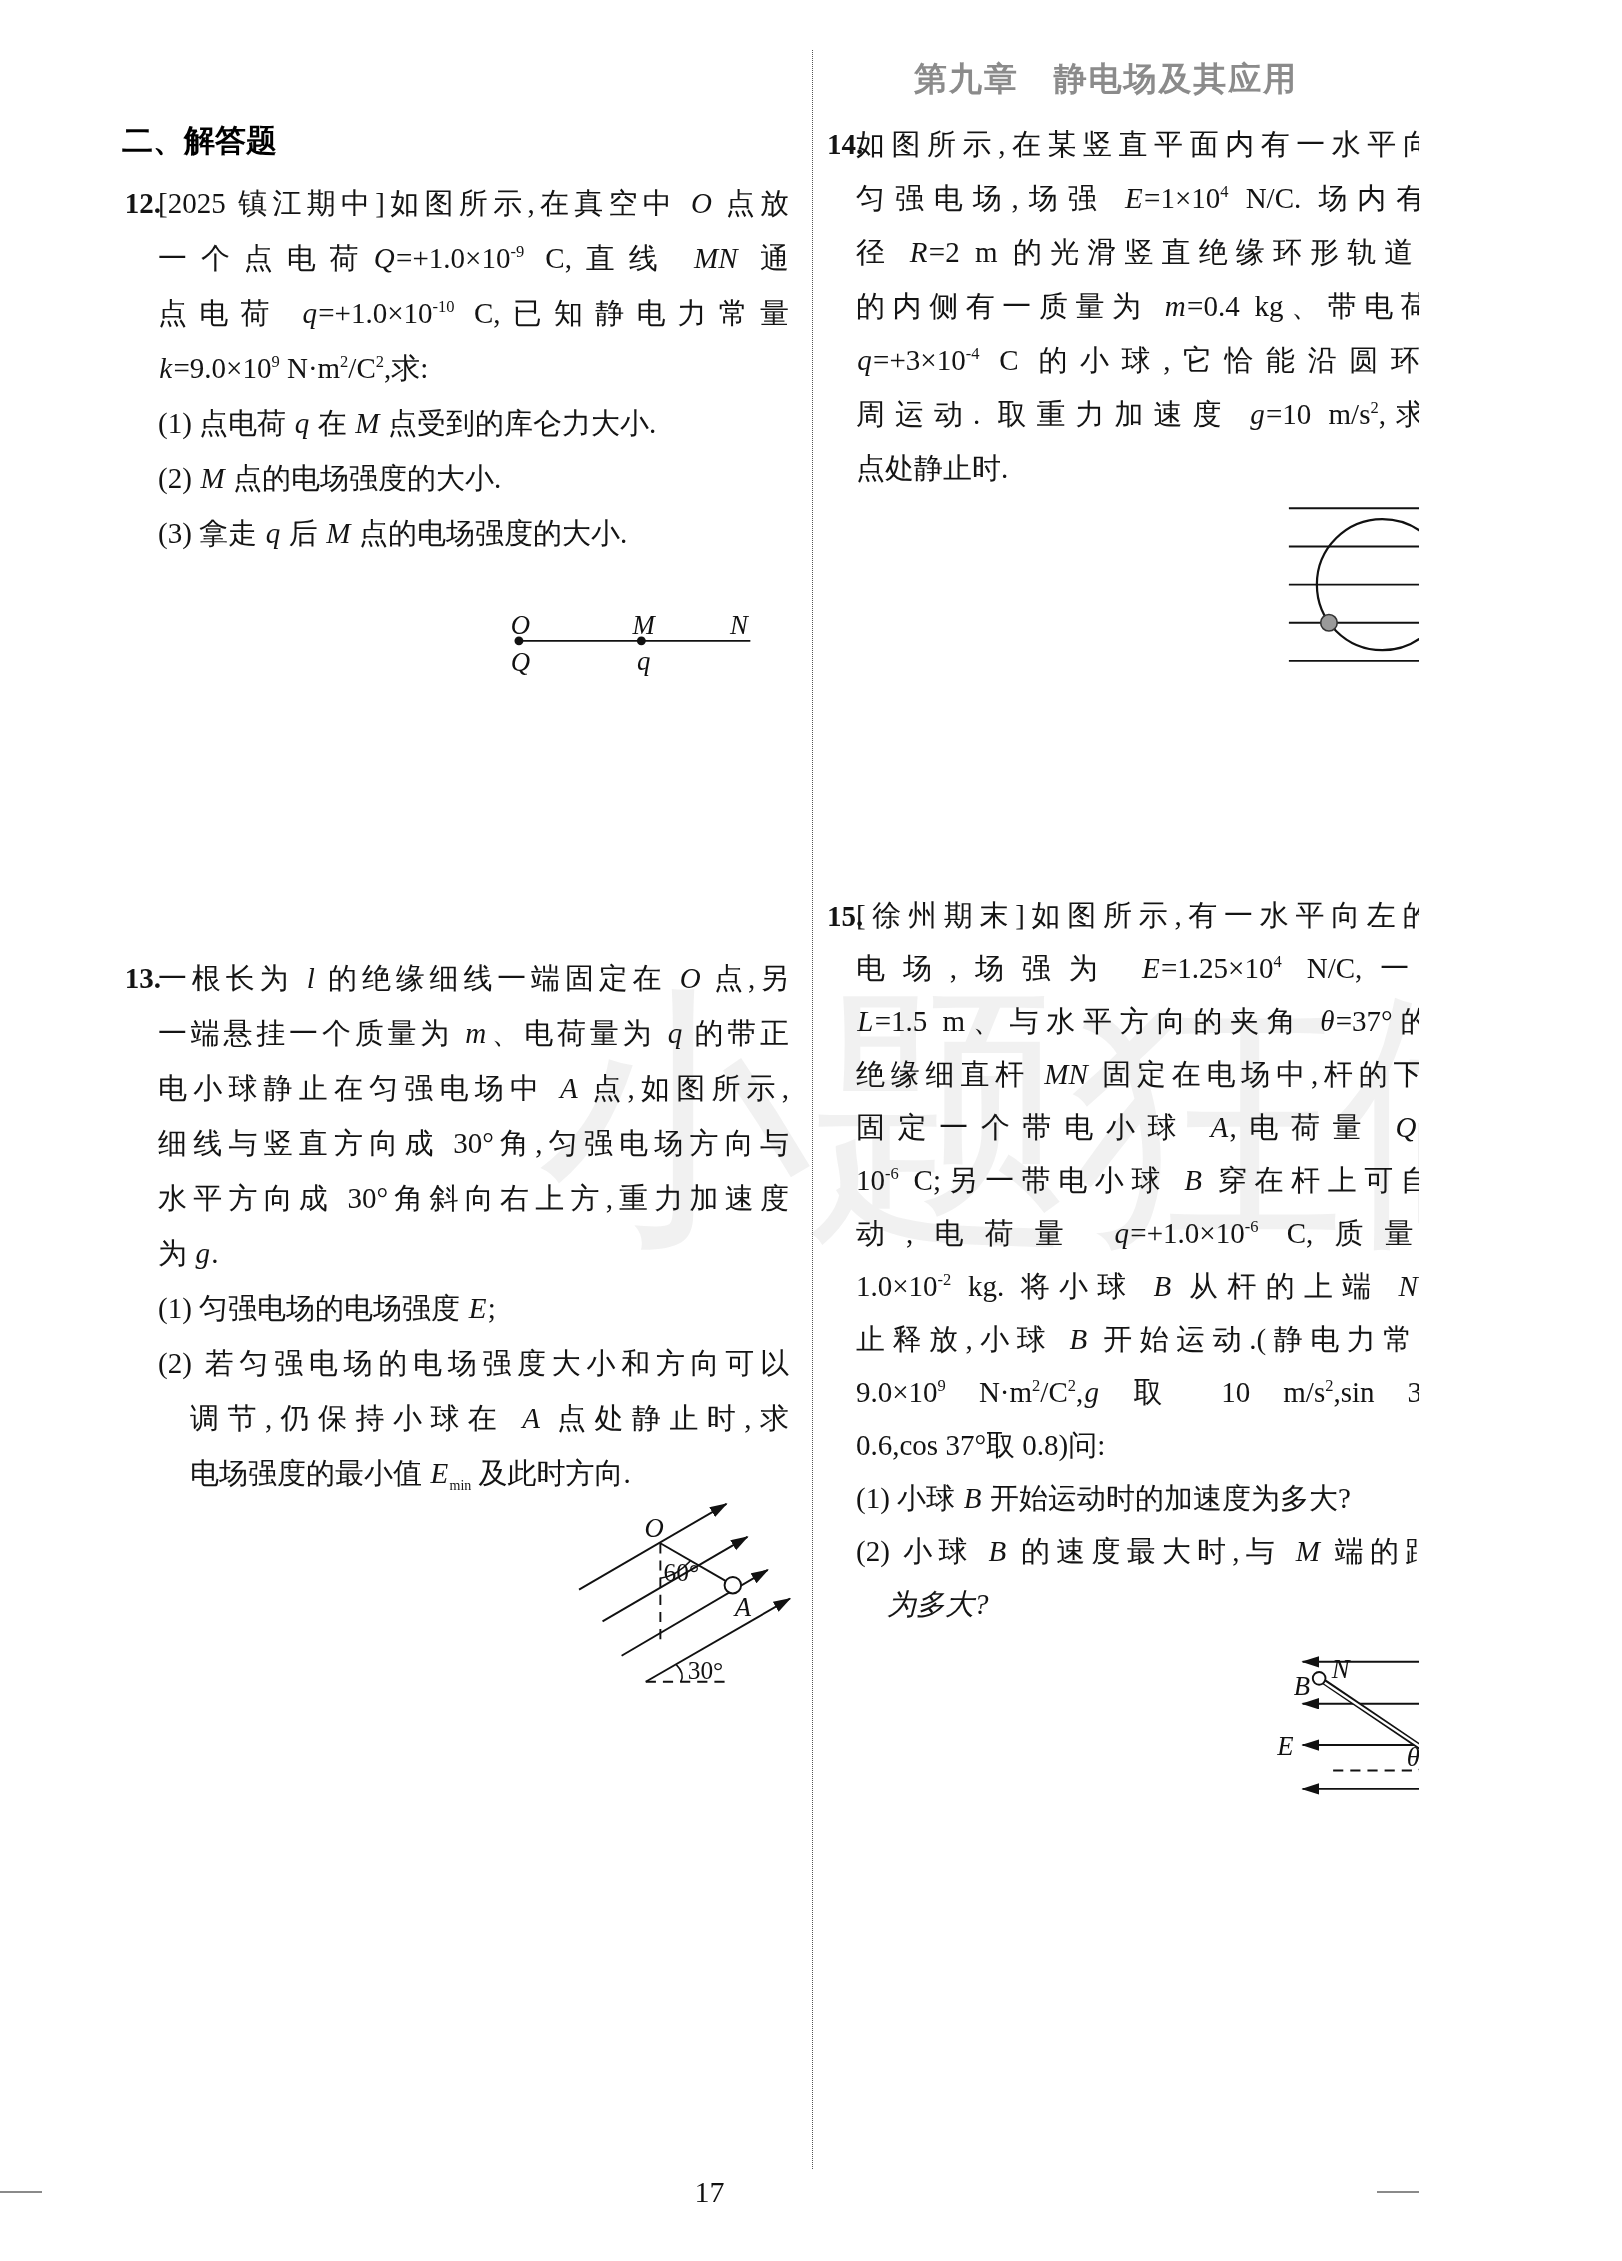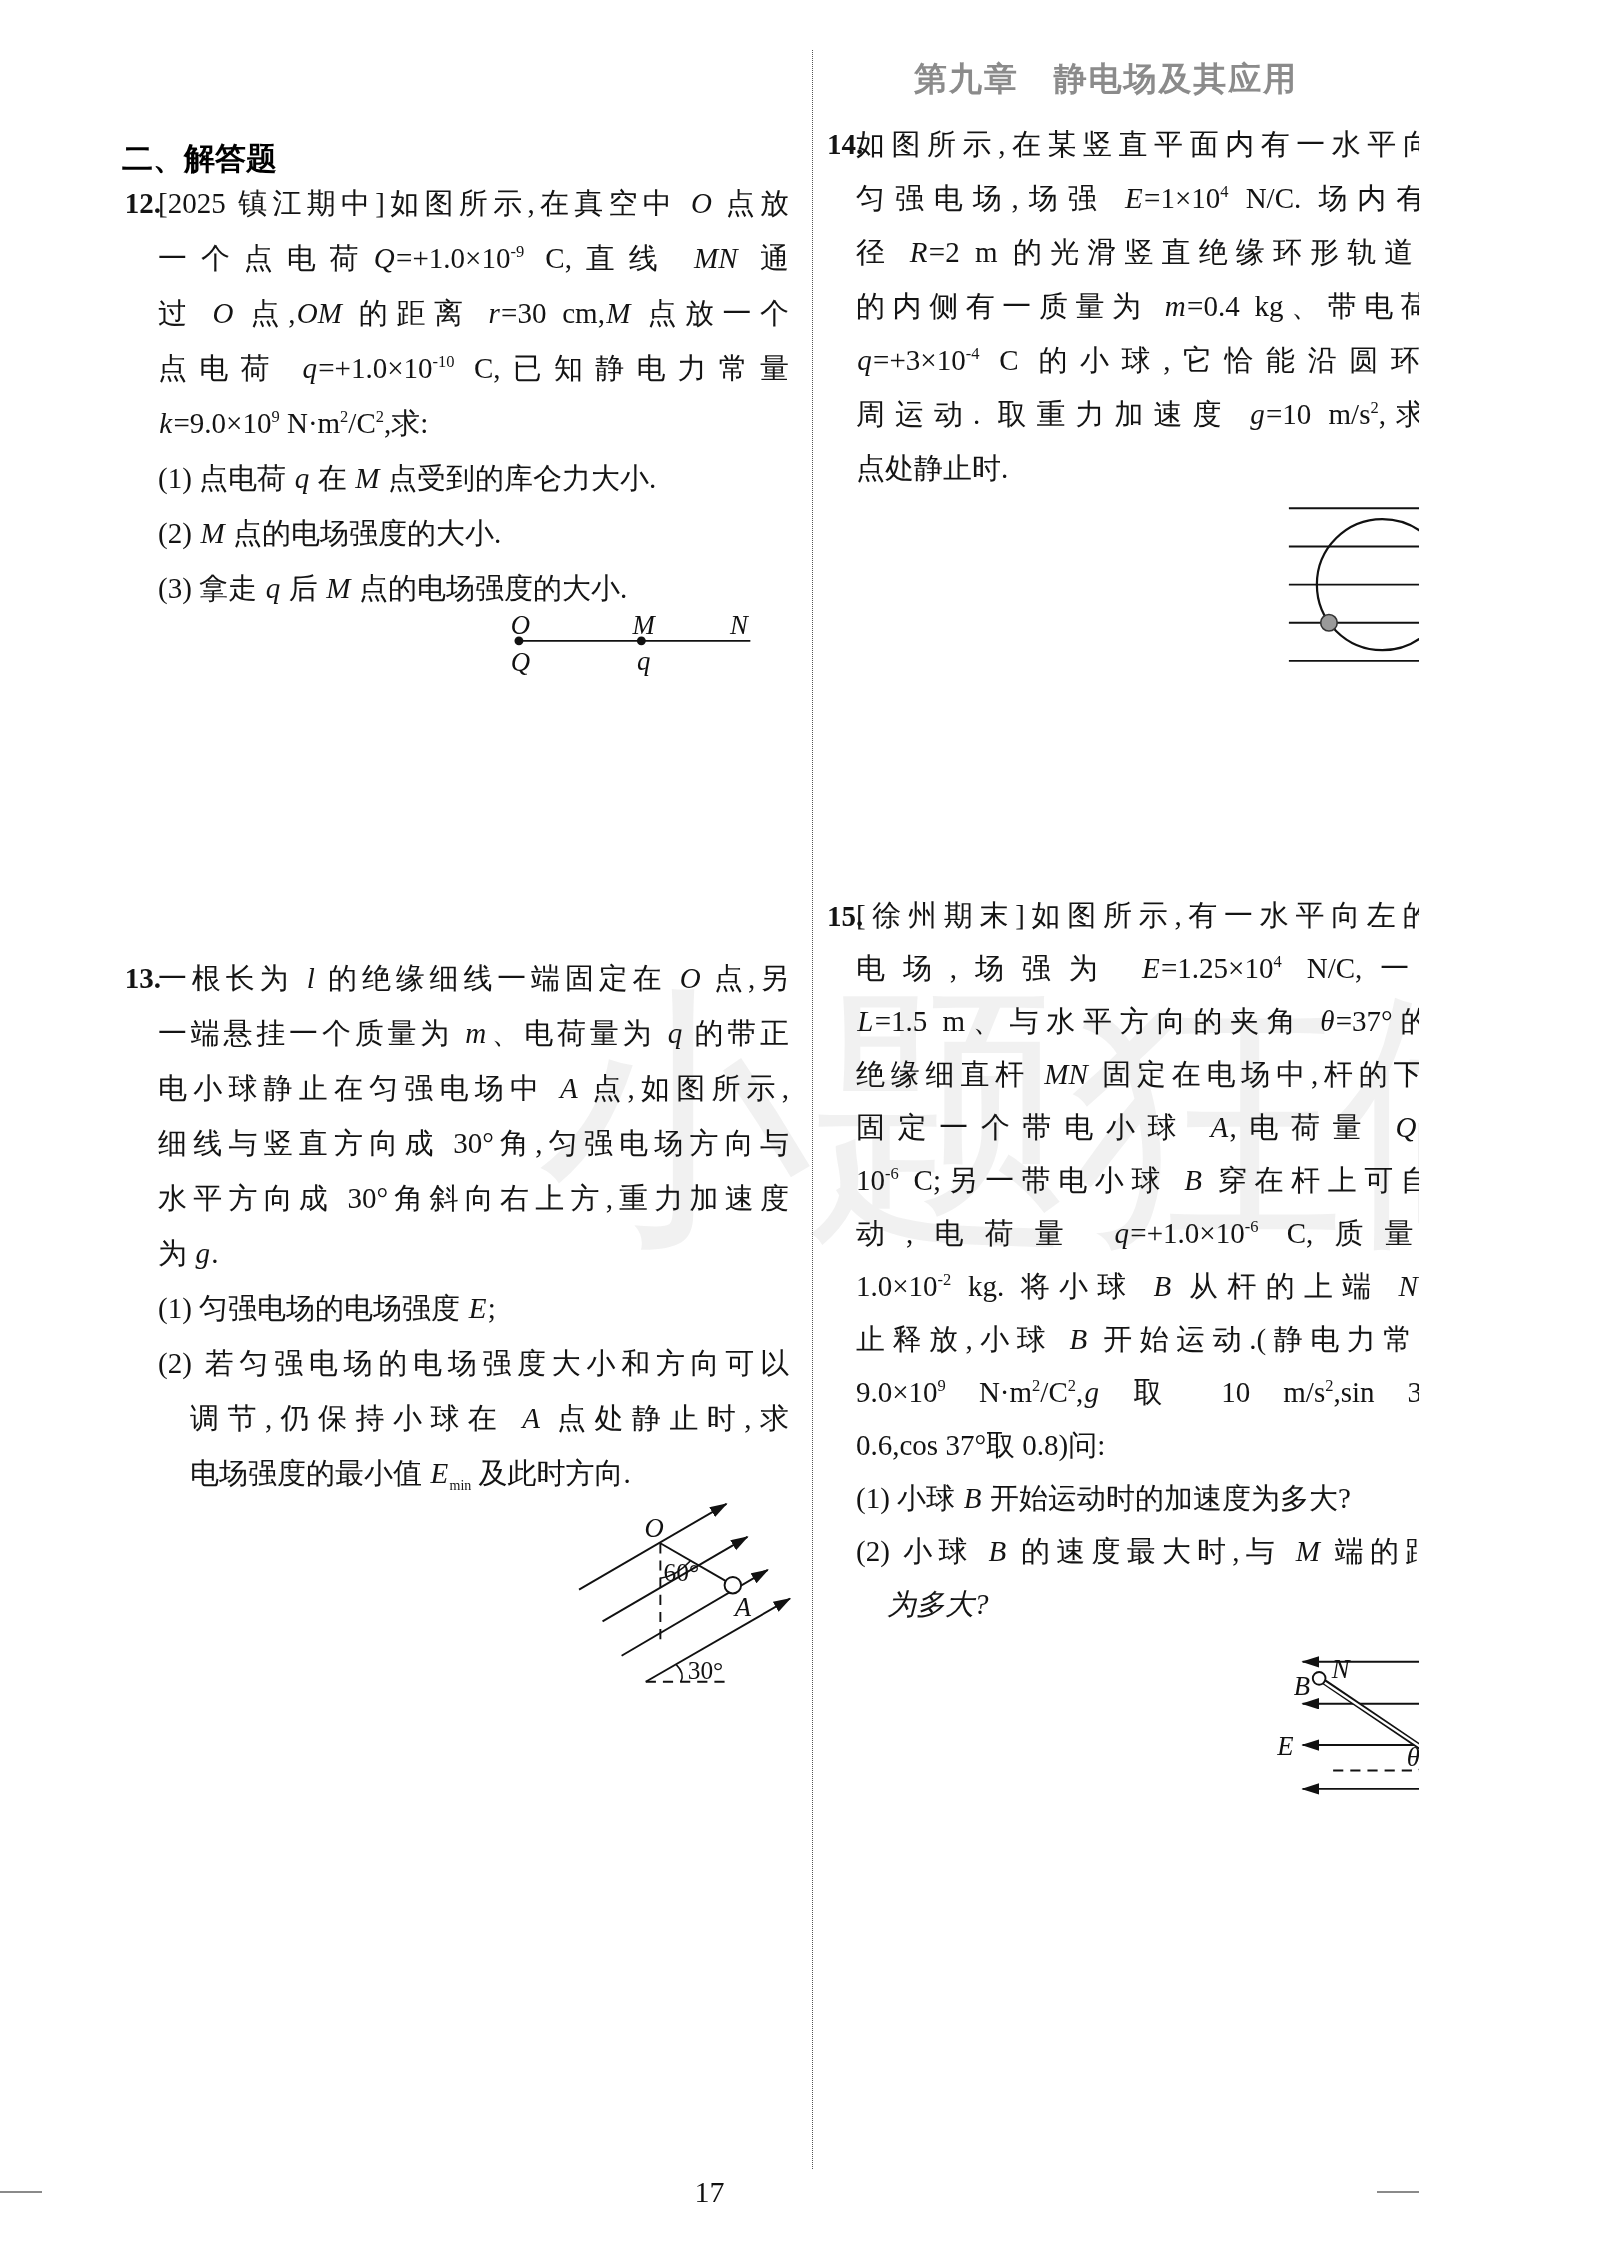--- a/index.html
+++ b/index.html
@@ -18,21 +18,21 @@
   }
   .watermark{
     position:absolute;left:538px;top:983px;
     font-family:"DejaVu Sans","Liberation Sans",sans-serif;
     font-weight:normal;font-size:274px;line-height:1;letter-spacing:-7.6px;
     color:rgba(60,60,60,0.07);white-space:nowrap;z-index:0;pointer-events:none;
   }
   .section-title{
     position:absolute;left:122px;top:120px;
     font-family:Liberation Mono, monospace;
-    font-weight:bold;font-size:31px;color:#000;margin-top:18px;
+    font-weight:bold;font-size:31px;color:#000;
   }
   .problem{position:absolute;z-index:1;}
   #p12{left:121px;top:176px;width:668px;}
   #p13{left:121px;top:951px;width:668px;}
   #p14{left:827px;top:117px;width:676px;}
   #p15{left:827px;top:889px;width:676px;}
   .line{
     position:relative;padding-left:37px;height:55px;line-height:55px;font-size:29px;
   }
   .col-r .line{padding-left:29px;height:54px;line-height:54px;}
@@ -72,21 +72,20 @@
   <div class="column-divider"></div>
 
   <div class="watermark">小题狂做</div>
 
   <div class="section-title">二、解答题</div>
 
   <div class="problem col-l" id="p12">
     <span class="pnum">12.</span>
     <div class="line j">[2025 镇江期中]如图所示,在真空中 <i>O</i> 点放</div>
     <div class="line j">一个点电荷<i>Q</i>=+1.0×10<sup>-9</sup> C,直线 <i>MN</i> 通</div>
-    <div class="line j">过 <i>O</i> 点,<i>OM</i> 的距离 <i>r</i>=30 cm,<i>M</i> 点放一个</div>
     <div class="line j">点电荷 <i>q</i>=+1.0×10<sup>-10</sup> C,已知静电力常量</div>
     <div class="line"><i>k</i>=9.0×10<sup>9</sup> N·m<sup>2</sup>/C<sup>2</sup>,求:</div>
     <div class="line">(1) 点电荷 <i>q</i> 在 <i>M</i> 点受到的库仑力大小.</div>
     <div class="line">(2) <i>M</i> 点的电场强度的大小.</div>
     <div class="line">(3) 拿走 <i>q</i> 后 <i>M</i> 点的电场强度的大小.</div>
   </div>
 
   <svg id="d12" class="diag" width="255" height="80" viewBox="0 0 400 125">
     <line x1="25" y1="67" x2="388" y2="67" stroke="#111" stroke-width="3"></line>
     <circle cx="25" cy="67" r="7" fill="#111"></circle>

